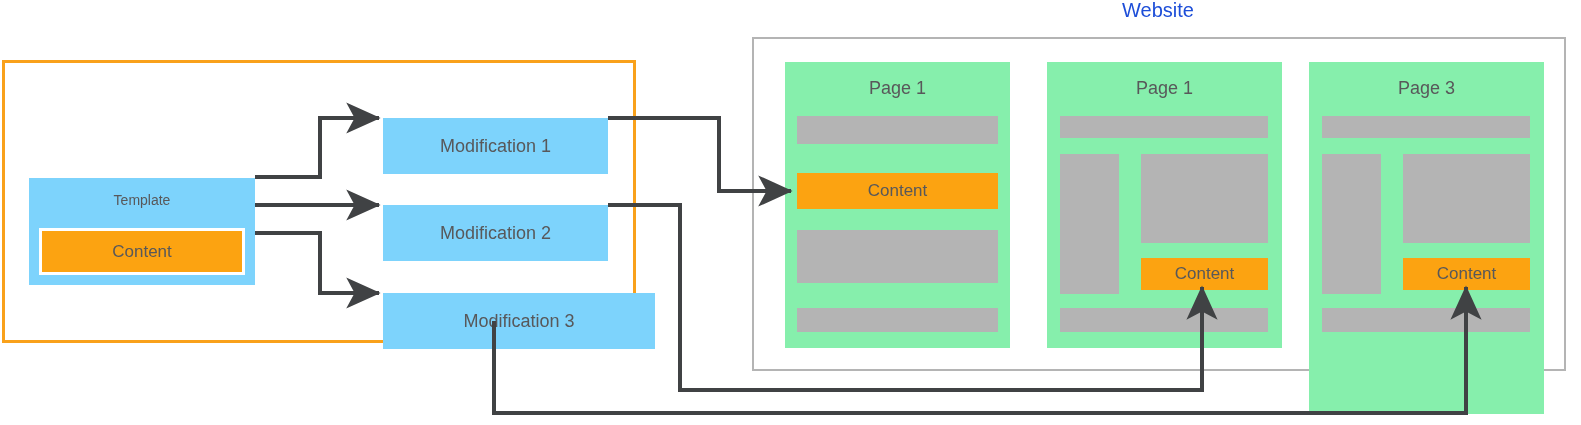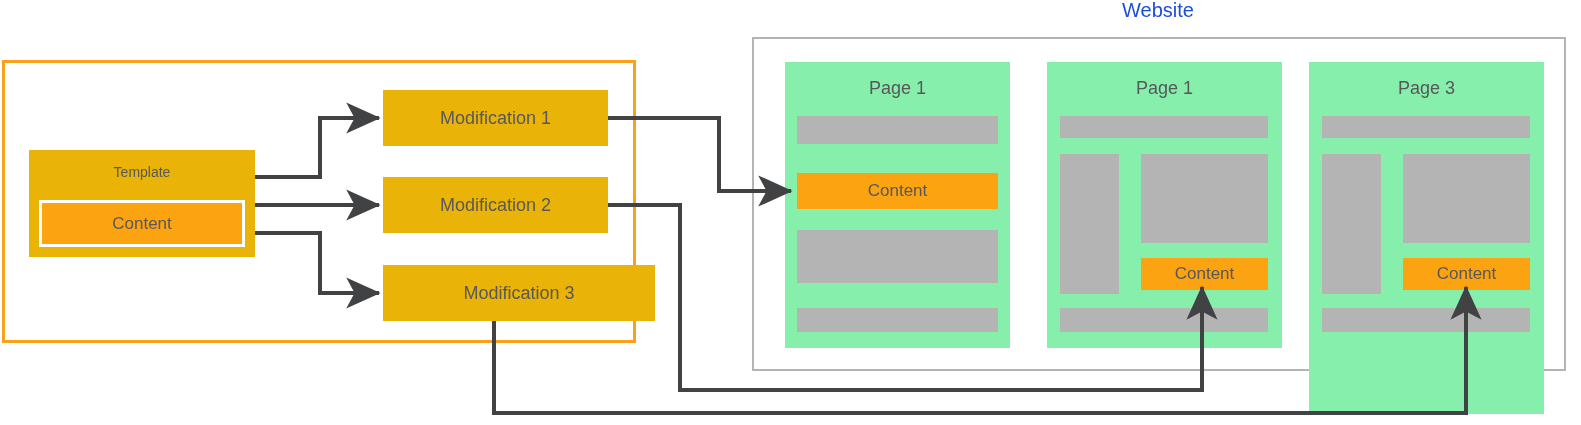--- a/index.html
+++ b/index.html
@@ -28,28 +28,29 @@
     position:absolute;
     left:2px; top:60px;
     width:634px; height:283px;
     border:3px solid #f9a11b;
     box-sizing:border-box;
     background:transparent;
   }
 
   .obox{
     position:absolute;
-    background:#eab308;
+    background:#7dd3fc;
     box-sizing:border-box;
     color:#58585a;
     font-size:18px;
     display:flex;
     align-items:center;
     justify-content:center;
     white-space:nowrap;
+    margin-top:28px;
   }
 
   #template-box{ left:29px; top:150px; width:226px; height:107px;
                  display:block; }
   #template-label{
     position:absolute; left:0; right:0; top:14px;
     text-align:center; font-size:14px; color:#58585a;
   }
   #template-content-box{
     position:absolute;

